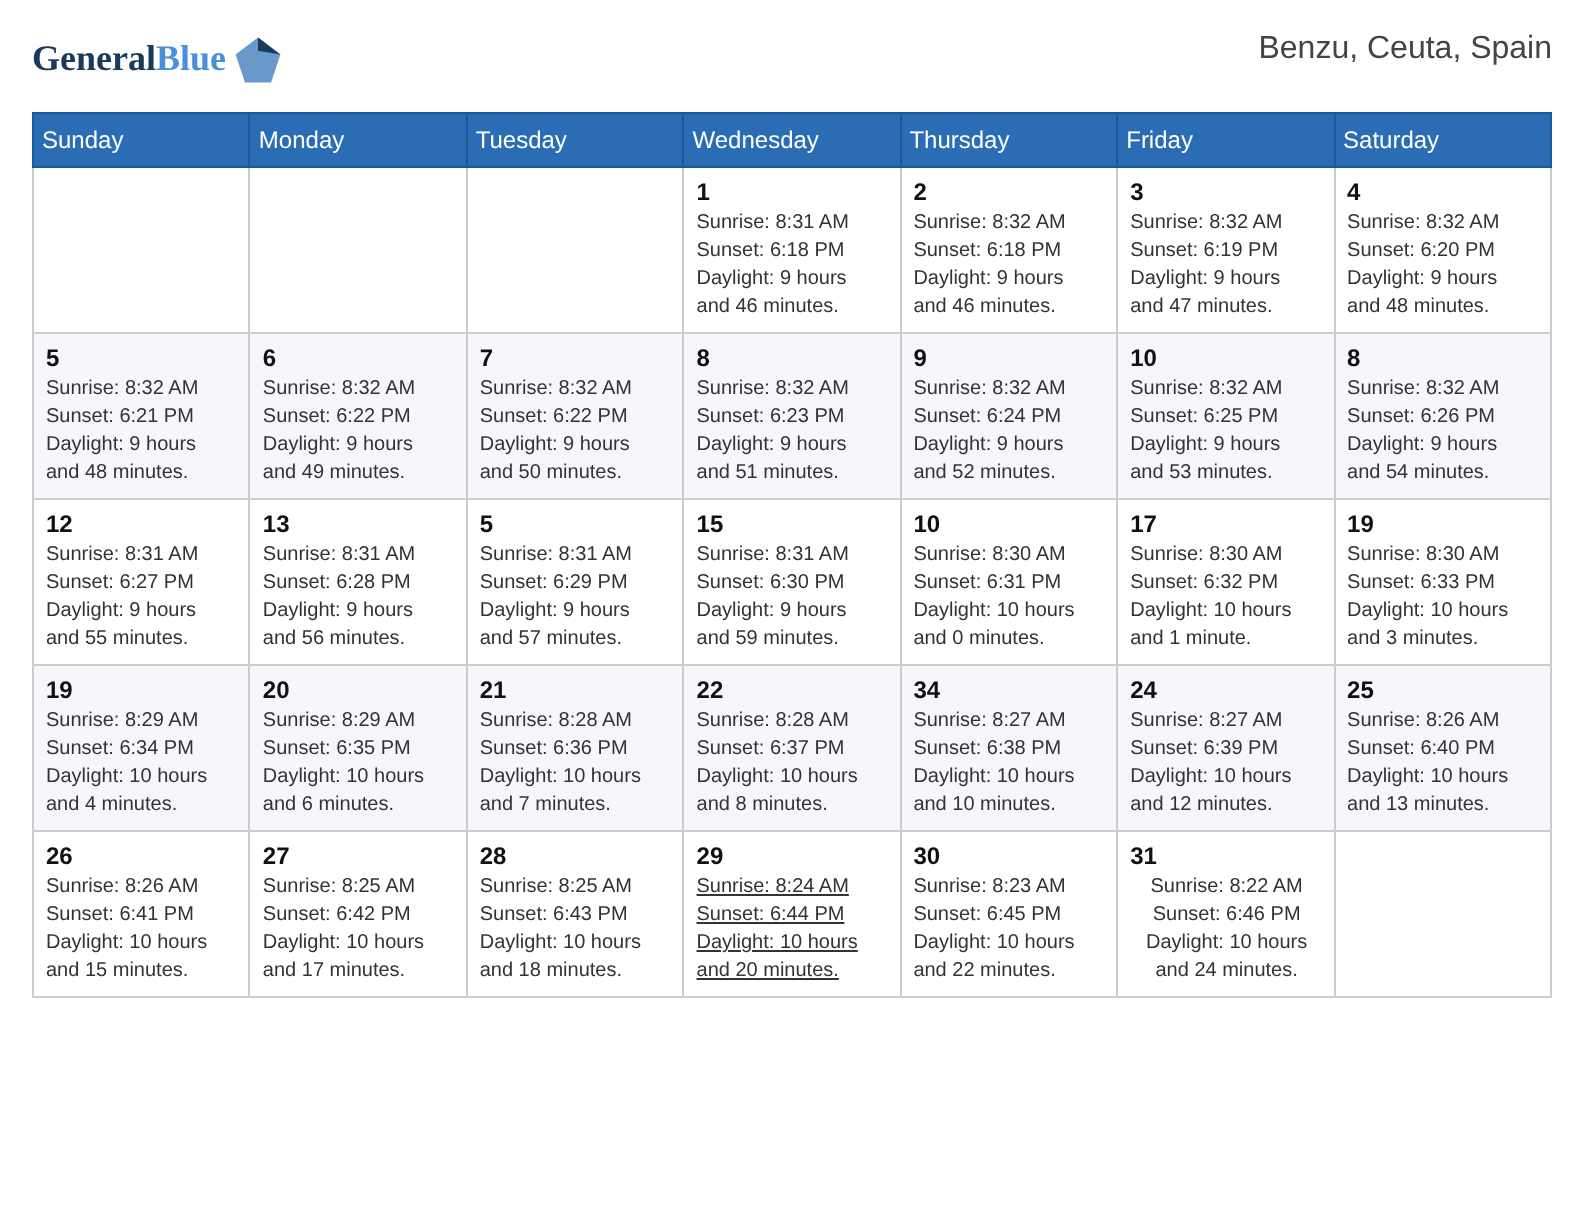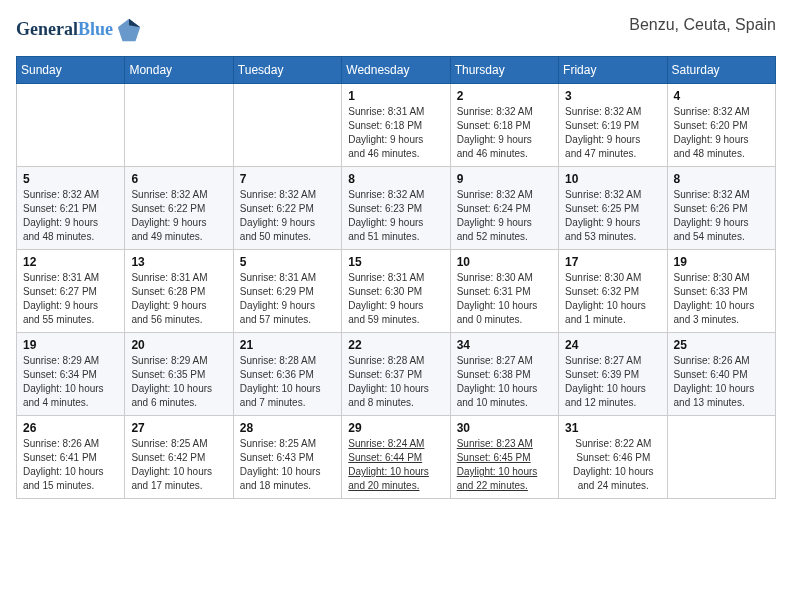--- a/index.html
+++ b/index.html
@@ -332,21 +332,21 @@
         </td>
         <td>
           <div class="day-number">29</div>
           <div class="day-info" style="white-space: pre-line; text-decoration: underline;">Sunrise: 8:24 AM
 Sunset: 6:44 PM
 Daylight: 10 hours
 and 20 minutes.</div>
         </td>
         <td>
           <div class="day-number">30</div>
-          <div class="day-info" style="white-space: pre-line; text-decoration: underline;">Sunrise: 8:23 AM
+          <div class="day-info" style="white-space: pre-line;">Sunrise: 8:23 AM
 Sunset: 6:45 PM
 Daylight: 10 hours
 and 22 minutes.</div>
         </td>
         <td>
           <div class="day-number">31</div>
           <div class="day-info" style="white-space: pre-line; text-align: center;">Sunrise: 8:22 AM
 Sunset: 6:46 PM
 Daylight: 10 hours
 and 24 minutes.</div>

